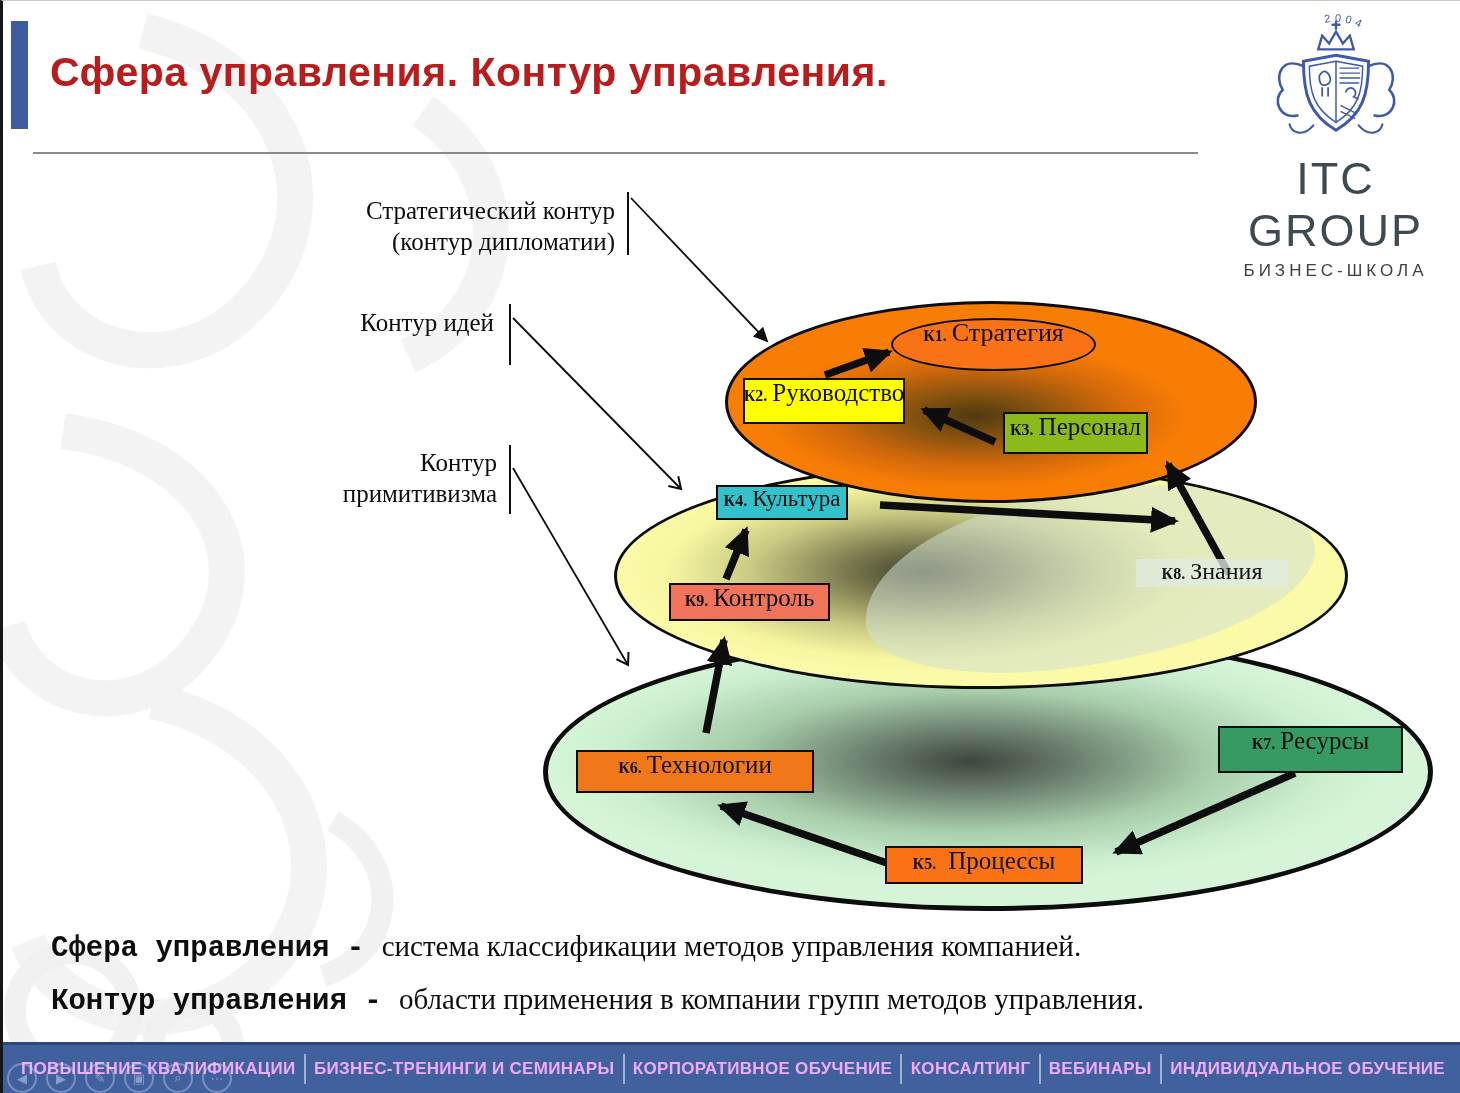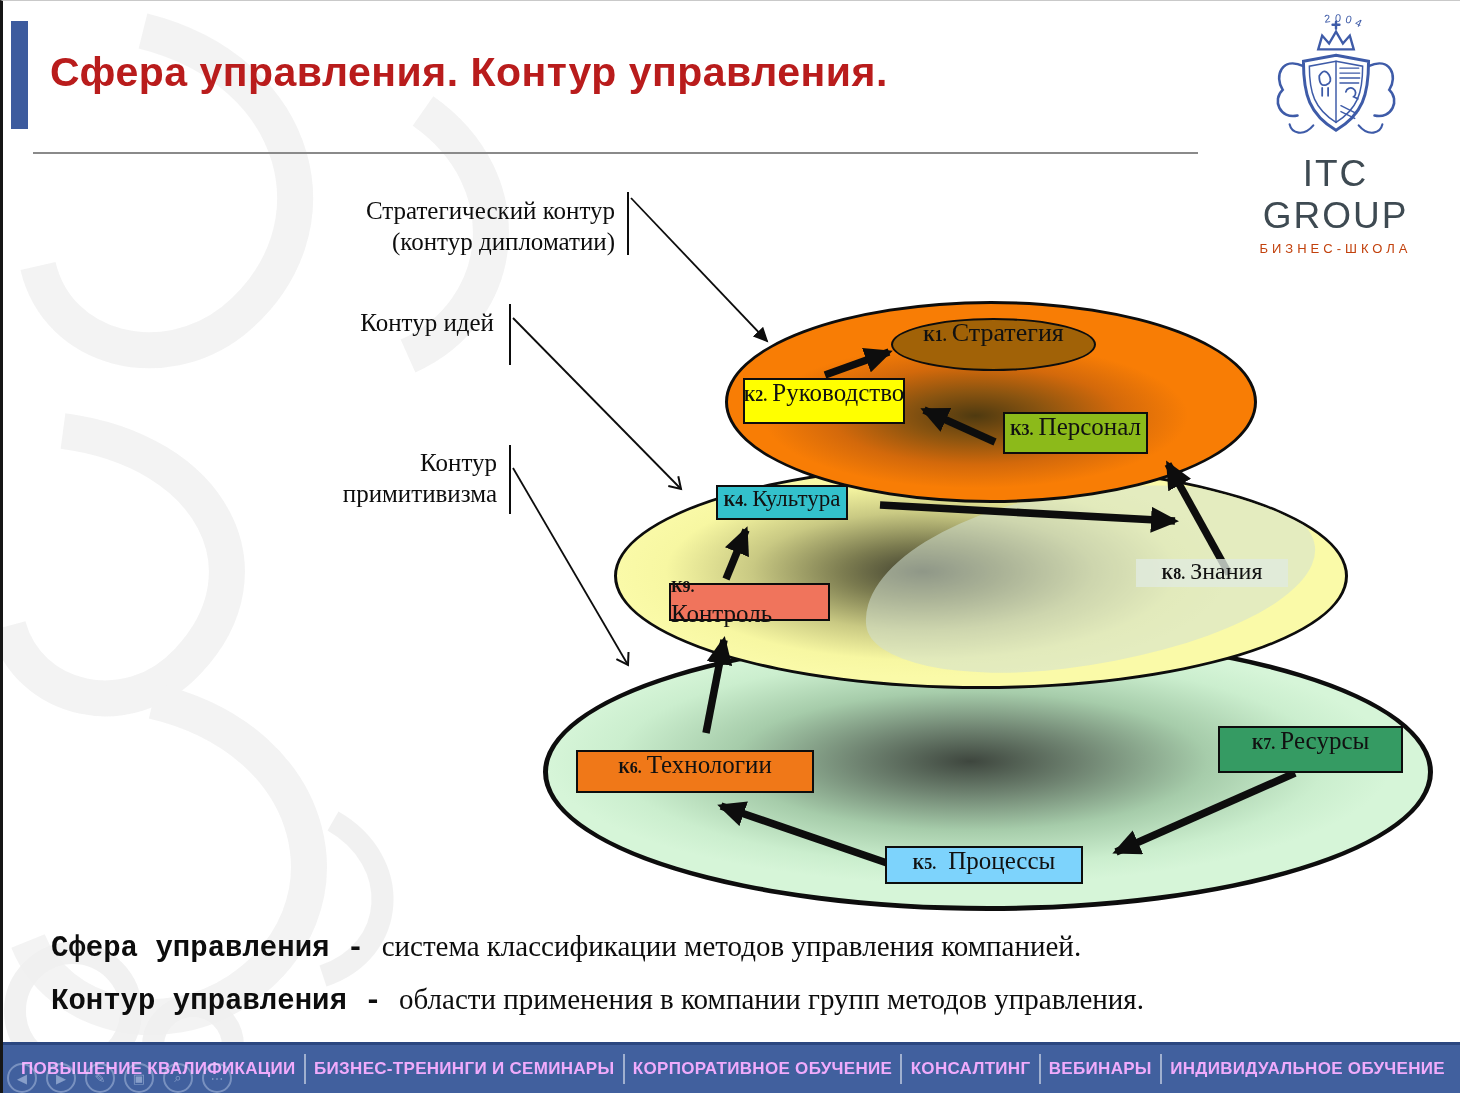--- a/index.html
+++ b/index.html
@@ -7,22 +7,22 @@
         border-left:3px solid #161616;border-top:1px solid #c9c9c9;box-sizing:border-box;
         font-family:"Liberation Sans",sans-serif;}
   
   .watermark{position:absolute;left:0;top:0;z-index:0;}
   
   .accent-bar{position:absolute;left:8px;top:20px;width:17px;height:108px;background:#3D5B9E;z-index:5;}
   .title{position:absolute;left:47px;top:48px;margin:0;font-size:41px;font-weight:bold;color:#b91c1c;z-index:5;letter-spacing:.5px;}
   .title-rule{position:absolute;left:30px;top:151px;width:1165px;height:2px;background:#8a8a8a;z-index:5;}
   
   .logo{position:absolute;left:1240px;top:4px;width:185px;z-index:5;text-align:center;}
-  .logo-name{font-size:37px;color:#3E4A52;letter-spacing:2px;margin-top:-4px;}
-  .logo-tagline{font-size:13px;color:#c2410c;letter-spacing:4px;margin-top:4px;}
+  .logo-name{font-size:45px;color:#3E4A52;letter-spacing:2px;margin-top:-4px;}
+  .logo-tagline{font-size:17px;color:#404040;letter-spacing:4px;margin-top:4px;}
   
   .ring{position:absolute;border-radius:50%;box-sizing:border-box;}
   .ring-primitivism{left:540px;top:632px;width:890px;height:278px;border:5px solid #0d0d0d;z-index:1;
      background:radial-gradient(closest-side at 48% 46%,#3E463E 0%,#6E8270 26%,#A6CCAA 56%,#CBEECE 84%,#D6F5D8 100%);}
   .ring-ideas{left:611px;top:462px;width:734px;height:226px;border:3px solid #0d0d0d;z-index:2;overflow:hidden;
      background:radial-gradient(closest-side at 42% 48%,#3F3F2E 0%,#7C7C50 26%,#C9C983 56%,#F7F7A2 84%,#FAFAA8 100%);}
   .ring-strategic{left:722px;top:300px;width:532px;height:202px;border:3px solid #0d0d0d;z-index:3;
      background:radial-gradient(closest-side at 47% 57%,#4F3A10 0%,#8A5410 28%,#D3690B 58%,#F87D05 86%);}
   .knowledge-blob{position:absolute;left:245px;top:24px;width:455px;height:175px;
      background:rgba(210,224,210,.55);border-radius:52% 48% 58% 42%/62% 48% 52% 38%;transform:rotate(-7deg);}
@@ -35,21 +35,21 @@
   #node-k1 .k-label{font-size:26px;}
   #node-k2{left:740px;top:377px;width:162px;height:46px;}
   #node-k3{left:1000px;top:411px;width:145px;height:42px;}
   #node-k4{left:713px;top:484px;width:132px;height:35px;}
   #node-k4 .k-label{font-size:23px;}
   #node-k5{left:882px;top:845px;width:198px;height:38px;}
   #node-k6{left:573px;top:749px;width:238px;height:43px;}
   #node-k7{left:1215px;top:725px;width:185px;height:47px;}
   #node-k8{left:1133px;top:558px;width:152px;height:28px;border:none;}
   #node-k8 .k-label{font-size:24px;}
-  #node-k9{left:666px;top:582px;width:161px;height:38px;flex-direction:column;}
+  #node-k9{left:666px;top:582px;width:161px;height:38px;}
   
   .arrows{position:absolute;left:0;top:0;z-index:5;pointer-events:none;}
   
   .side-label{position:absolute;z-index:4;text-align:right;font-family:"Liberation Serif",serif;
               font-size:25px;line-height:31px;color:#0d0d0d;}
   #label-strategic{right:845px;top:194px;}
   #label-ideas{right:966px;top:306px;}
   #label-primitivism{right:963px;top:446px;}
   
   .definitions{position:absolute;left:48px;top:920px;z-index:5;font-family:"Liberation Serif",serif;
@@ -152,37 +152,37 @@
       <line x1="992" y1="441" x2="921" y2="409" marker-end="url(#mBig)"></line>
       <line x1="1226" y1="573" x2="1165" y2="463" marker-end="url(#mBig)"></line>
       <line x1="877" y1="504" x2="1172" y2="520" marker-end="url(#mBig)"></line>
       <line x1="723" y1="578" x2="743" y2="529" marker-end="url(#mBig)"></line>
       <line x1="703" y1="732" x2="721" y2="639" marker-end="url(#mBig)"></line>
       <line x1="884" y1="862" x2="718" y2="805" marker-end="url(#mBig)"></line>
       <line x1="1292" y1="772" x2="1113" y2="851" marker-end="url(#mBig)"></line>
     </g>
   </svg>
 
-  <div class="node" id="node-k1" style="background: #a16207;">
+  <div class="node" id="node-k1" style="background: #f97316;">
     <span class="k-prefix">К1.</span>
     <span class="k-label">Стратегия</span>
   </div>
   <div class="node" id="node-k2" style="background: rgb(255, 255, 0);">
     <span class="k-prefix">К2.</span>
     <span class="k-label">Руководство</span>
   </div>
   <div class="node" id="node-k3" style="background: rgb(140, 186, 26);">
     <span class="k-prefix">К3.</span>
     <span class="k-label">Персонал</span>
   </div>
   <div class="node" id="node-k4" style="background: rgb(51, 193, 204);">
     <span class="k-prefix">К4.</span>
     <span class="k-label">Культура</span>
   </div>
-  <div class="node" id="node-k5" style="background: #7dd3fc; gap: 12px;">
+  <div class="node" id="node-k5" style="background: #f97316; gap: 12px;">
     <span class="k-prefix">К5.</span>
     <span class="k-label">Процессы</span>
   </div>
   <div class="node" id="node-k6" style="background: rgb(240, 120, 24);">
     <span class="k-prefix">К6.</span>
     <span class="k-label">Технологии</span>
   </div>
   <div class="node" id="node-k7" style="background: rgb(53, 155, 99);">
     <span class="k-prefix">К7.</span>
     <span class="k-label">Ресурсы</span>

